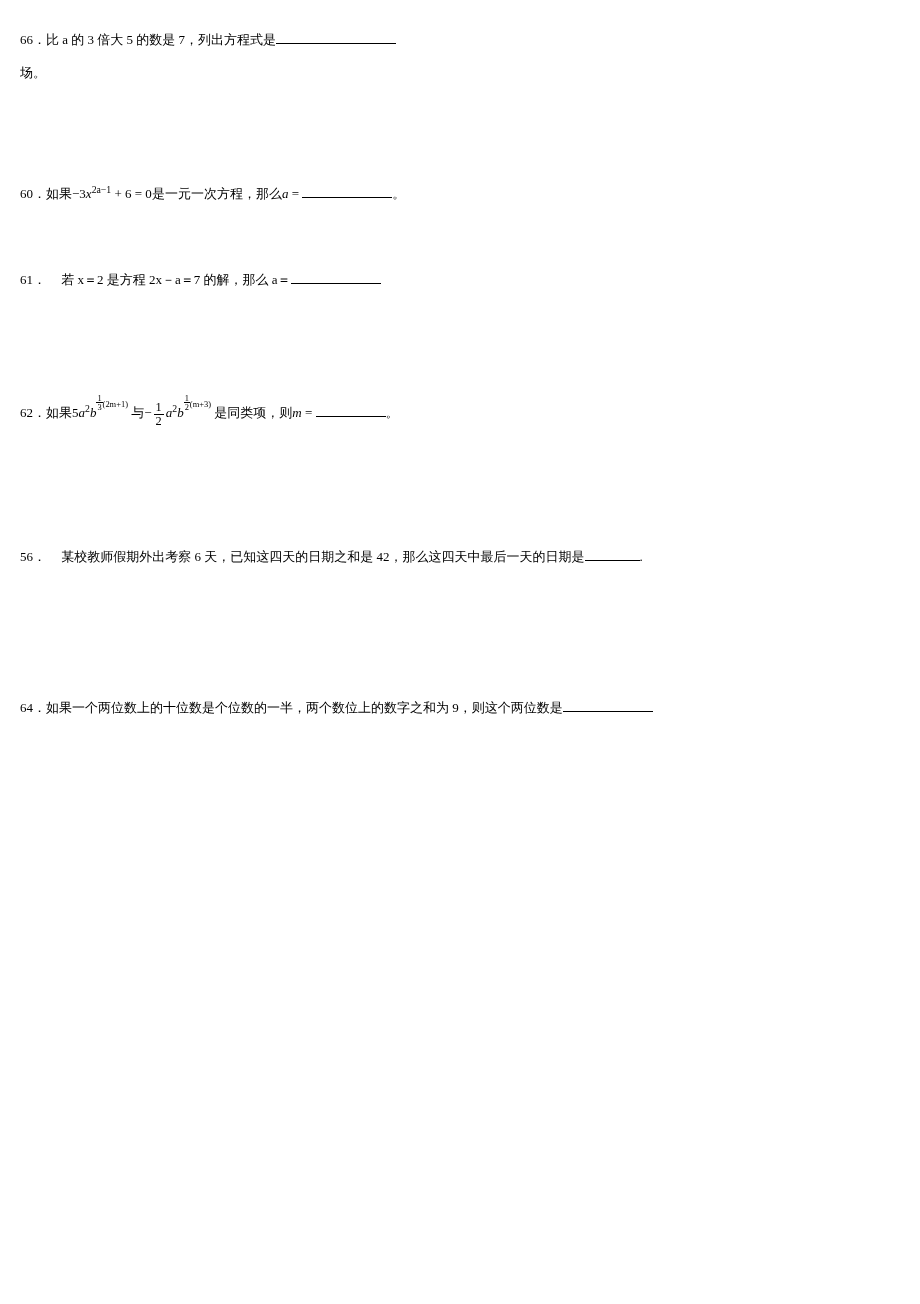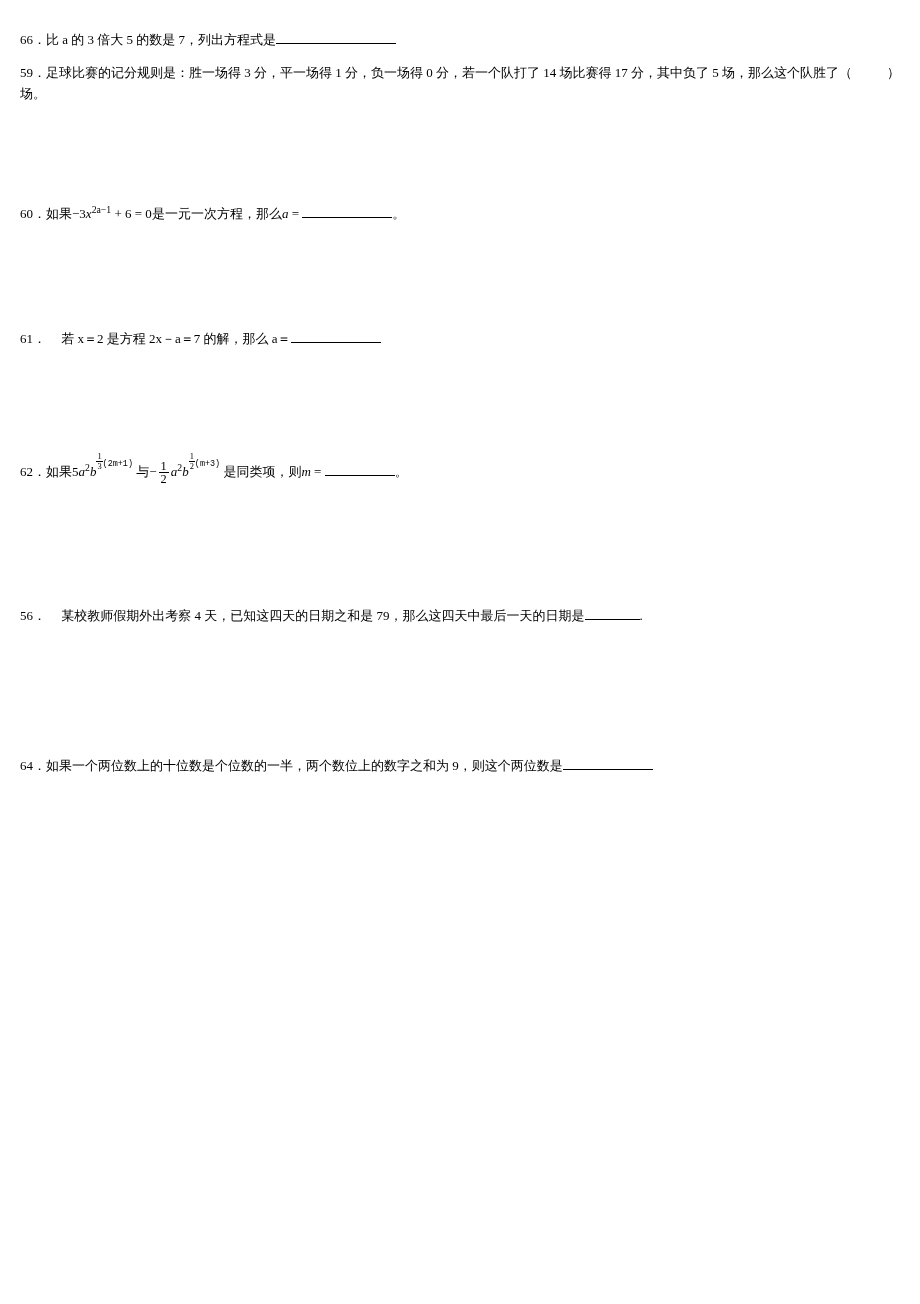--- a/index.html
+++ b/index.html
@@ -19,21 +19,21 @@
     .question {
       margin-bottom: 12px;
     }
     .q58 {
       margin-bottom: 12px;
     }
     .q59 {
       margin-bottom: 100px;
     }
     .q60 {
-      margin-bottom: 104px;
+      margin-bottom: 66px;
     }
     .q61 {
       margin-bottom: 110px;
     }
     .q62 {
       margin-bottom: 120px;
     }
     .q63 {
       margin-bottom: 130px;
     }
@@ -108,56 +108,53 @@
       padding: 0 1px;
     }
     .exp-frac .den {
       display: block;
       padding: 0 1px;
     }
     .exp-after {
       font-size: 0.65em;
       position: relative;
       top: -1.2em;
-      font-family: Liberation Mono, monospace;
+      font-family: Liberation Serif, serif;
       font-style: normal;
     }
     .q-num {
       display: inline;
     }
     .indent {
       display: inline-block;
       width: 12px;
     }
   </style>
 </head>
 <body>
 
 <div class="question q58">
   <span class="q-num">66．</span><span>比 a 的 3 倍大 5 的数是 7，列出方程式是</span><span class="blank blank-long"></span>
 </div>
 
 <div class="question q59">
-  <div>
-    <span class="q-num">59．</span><span>足球比赛的记分规则是：胜一场得 3 分，平一场得 1 分，负一场得 0 分，若一个队打了 14 场比赛得 17 分，其中负了 5 场，那么这个队胜了（</span><span class="paren-blank"></span><span>）</span>
-  </div>
   <div>场。</div>
 </div>
 
 <div class="question q60">
   <span class="q-num">60．</span><span>如果</span><span class="math-upright">−3</span><span class="math">x</span><sup class="math-upright">2a−1</sup><span class="math-upright"> + 6 = 0</span><span>是一元一次方程，那么</span><span class="math">a</span><span class="math-upright"> = </span><span class="blank blank-mid"></span><span>。</span>
 </div>
 
 <div class="question q61">
   <span class="q-num">61．</span><span class="indent"></span><span> 若 x＝2 是方程 2x－a＝7 的解，那么 a＝</span><span class="blank blank-mid"></span>
 </div>
 
 <div class="question q62">
   <span class="q-num">62．</span><span>如果</span><span class="math-upright">5</span><span class="math">a</span><sup class="math-upright">2</sup><span class="math">b</span><span class="exp-frac"><span class="num">1</span><span class="den">3</span></span><span class="exp-after">(2m+1)</span> <span>与</span><span class="math-upright">−</span><span class="frac"><span class="num">1</span><span class="den">2</span></span><span class="math">a</span><sup class="math-upright">2</sup><span class="math">b</span><span class="exp-frac"><span class="num">1</span><span class="den">2</span></span><span class="exp-after">(m+3)</span> <span>是同类项，则</span><span class="math">m</span><span class="math-upright"> = </span><span class="blank blank-short"></span><span>。</span>
 </div>
 
 <div class="question q63">
-  <span class="q-num">56．</span><span class="indent"></span><span> 某校教师假期外出考察 4 天，已知这四天的日期之和是 79，那么这四天中最后一天的日期是</span><span class="blank blank-shorter"></span><span>.</span>
+  <span class="q-num">56．</span><span class="indent"></span><span> 某校教师假期外出考察 6 天，已知这四天的日期之和是 42，那么这四天中最后一天的日期是</span><span class="blank blank-shorter"></span><span>.</span>
 </div>
 
 <div class="question q64">
   <span class="q-num">64．</span><span>如果一个两位数上的十位数是个位数的一半，两个数位上的数字之和为 9，则这个两位数是</span><span class="blank blank-mid"></span>
 </div>
 
 </body></html>

